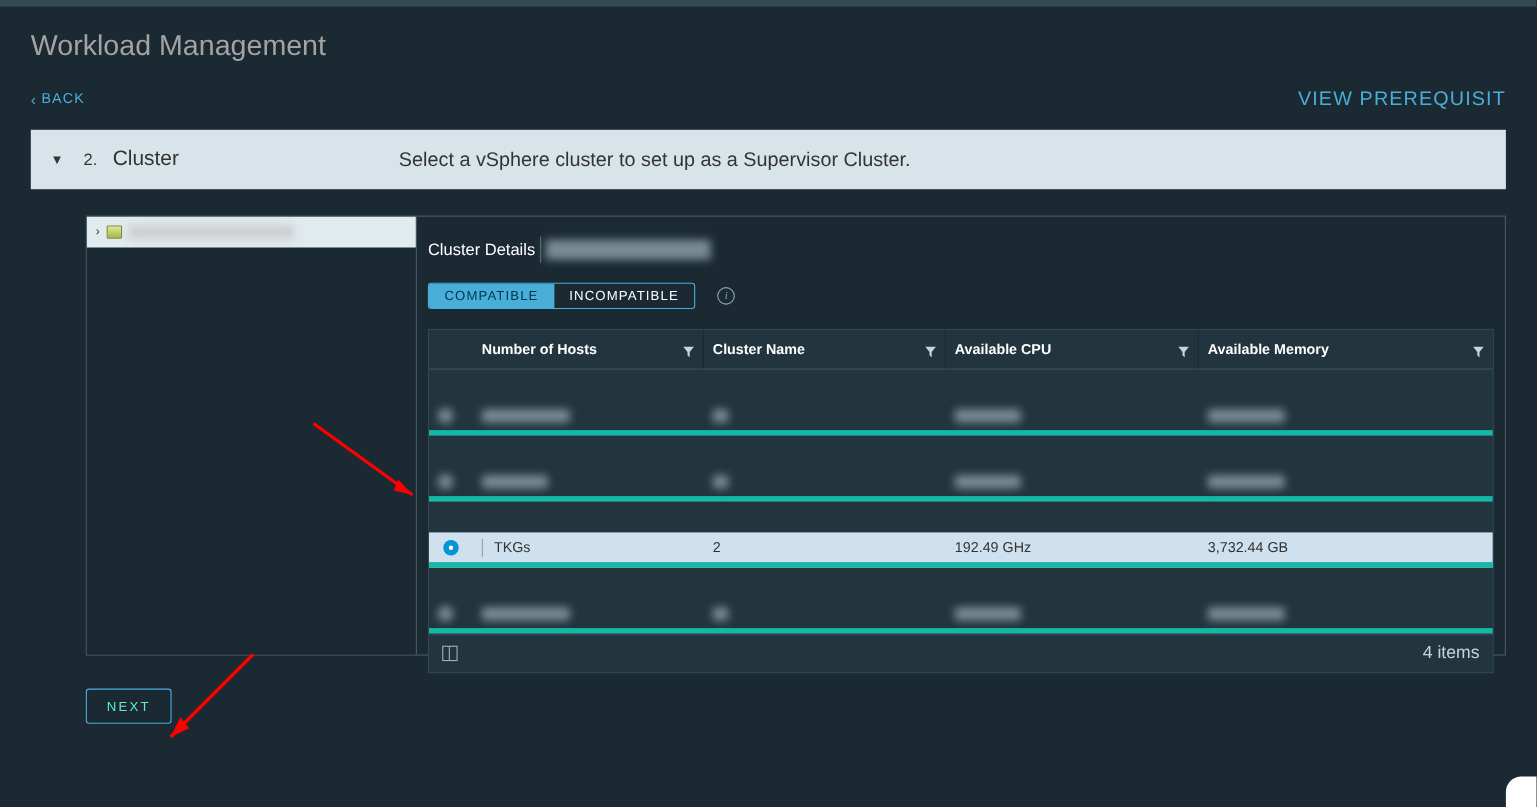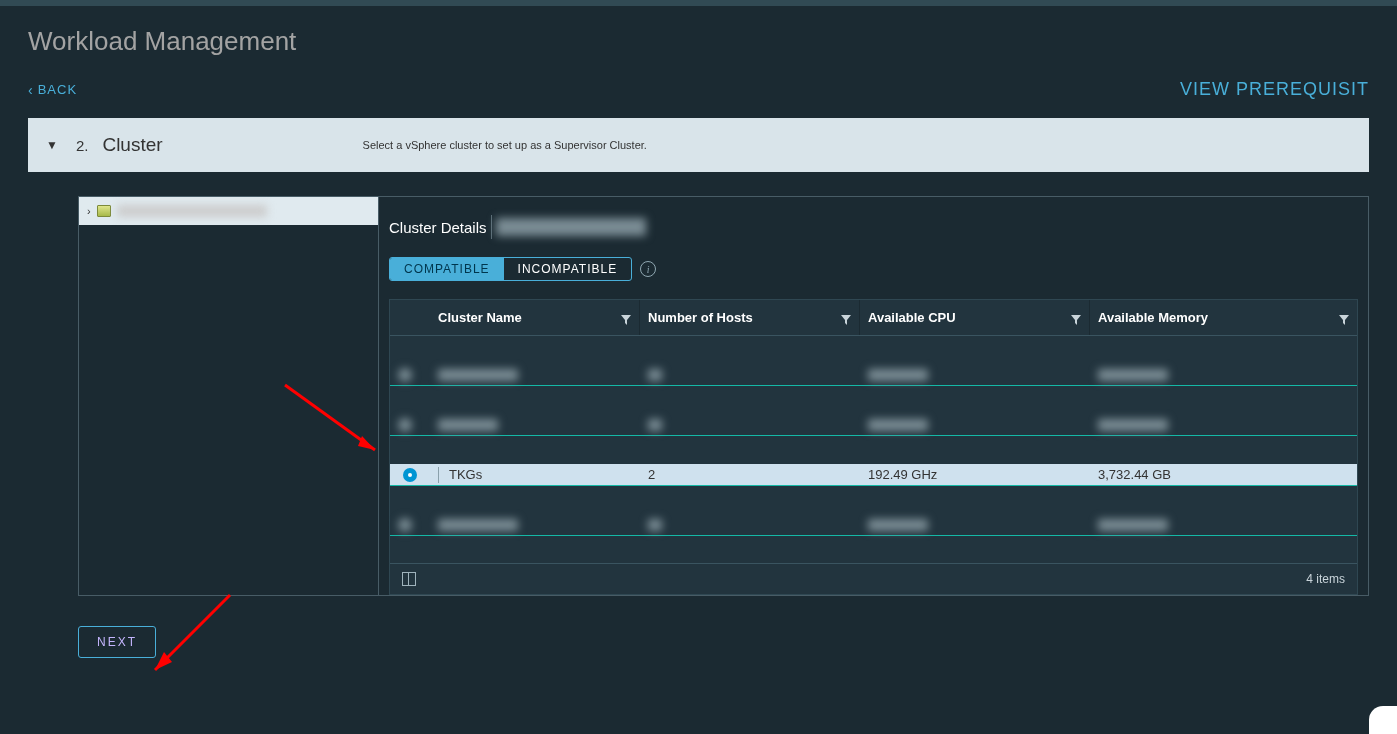--- a/index.html
+++ b/index.html
@@ -57,21 +57,21 @@
     padding: 16px 18px;
   }
   .step-bar .caret {
     color: #333;
     font-size: 12px;
     margin-right: 18px;
     cursor: pointer;
   }
   .step-num { font-size: 15px; margin-right: 14px; }
   .step-name { font-size: 19px; margin-right: 200px; }
-  .step-desc { font-size: 11px; color: #333; }
+  .step-desc { font-size: 18px; color: #333; }
   .body-area {
     padding: 24px 28px 0 28px;
   }
   .help-text {
     color: #b9c7ce;
     font-size: 13px;
     padding: 0 20px 18px 50px;
   }
   .panel {
     border: 1px solid #485c66;
@@ -138,21 +138,21 @@
   }
   .details-name-blur {
     width: 150px;
     height: 18px;
     filter: blur(4px);
     background: #7a8c94;
   }
   .tab-row {
     display: flex;
     align-items: center;
-    gap: 8px;
+    gap: 20px;
     margin-bottom: 18px;
   }
   .seg {
     display: flex;
     border: 1px solid #49afd9;
     border-radius: 3px;
     overflow: hidden;
   }
   .seg-btn {
     padding: 4px 14px;
@@ -203,22 +203,22 @@
   .filter-icon {
     width: 10px;
     height: 10px;
     cursor: pointer;
   }
   .filter-icon svg { width: 10px; height: 10px; fill: #c9d4da; }
   .tbody { flex: 1; }
   .tr {
     display: grid;
     grid-template-columns: 40px 210px 220px 230px 1fr;
-    border-bottom: 1px solid #14b8a6;
-    height: 22px;
+    border-bottom: 5px solid #14b8a6;
+    height: 32px;
     align-items: center;
     margin-top: 28px;
   }
   .tr.selected {
     background: #cfe1ee;
     color: #333;
   }
   .td {
     padding: 0 8px;
     font-size: 13px;
@@ -266,26 +266,26 @@
   .cols-icon {
     width: 14px;
     height: 14px;
     border: 1px solid #9fb3bc;
     display: grid;
     grid-template-columns: 1fr 1fr;
     cursor: pointer;
   }
   .cols-icon div { border-right: 1px solid #9fb3bc; }
   .cols-icon div:last-child { border: none; }
-  .item-count { color: #c9d4da; font-size: 12px; }
+  .item-count { color: #c9d4da; font-size: 16px; }
   .next-btn {
     margin: 30px 0 0 50px;
     border: 1px solid #49afd9;
     background: transparent;
-    color: #c4b5fd;
+    color: #5eead4;
     letter-spacing: 2px;
     font-size: 12px;
     padding: 8px 18px;
     cursor: pointer;
     border-radius: 3px;
   }
   
   .arrow {
     position: absolute;
     pointer-events: none;
@@ -348,27 +348,27 @@
           <div class="seg-btn seg-on">COMPATIBLE</div>
           <div class="seg-btn seg-off">INCOMPATIBLE</div>
         </div>
         <div class="info-icon">i</div>
       </div>
 
       <div class="table">
         <div class="thead">
           <div class="th" style="border-right:none;"></div>
           <div class="th">
-            <span>Cluster Name</span>
+            <span>Number of Hosts</span>
             <span class="filter-icon"><svg viewBox="0 0 10 10">
                   <polygon points="0,0 10,0 6,5 6,10 4,8 4,5"></polygon>
                 </svg></span>
           </div>
           <div class="th">
-            <span>Number of Hosts</span>
+            <span>Cluster Name</span>
             <span class="filter-icon"><svg viewBox="0 0 10 10">
                   <polygon points="0,0 10,0 6,5 6,10 4,8 4,5"></polygon>
                 </svg></span>
           </div>
           <div class="th">
             <span>Available CPU</span>
             <span class="filter-icon"><svg viewBox="0 0 10 10">
                   <polygon points="0,0 10,0 6,5 6,10 4,8 4,5"></polygon>
                 </svg></span>
           </div>

